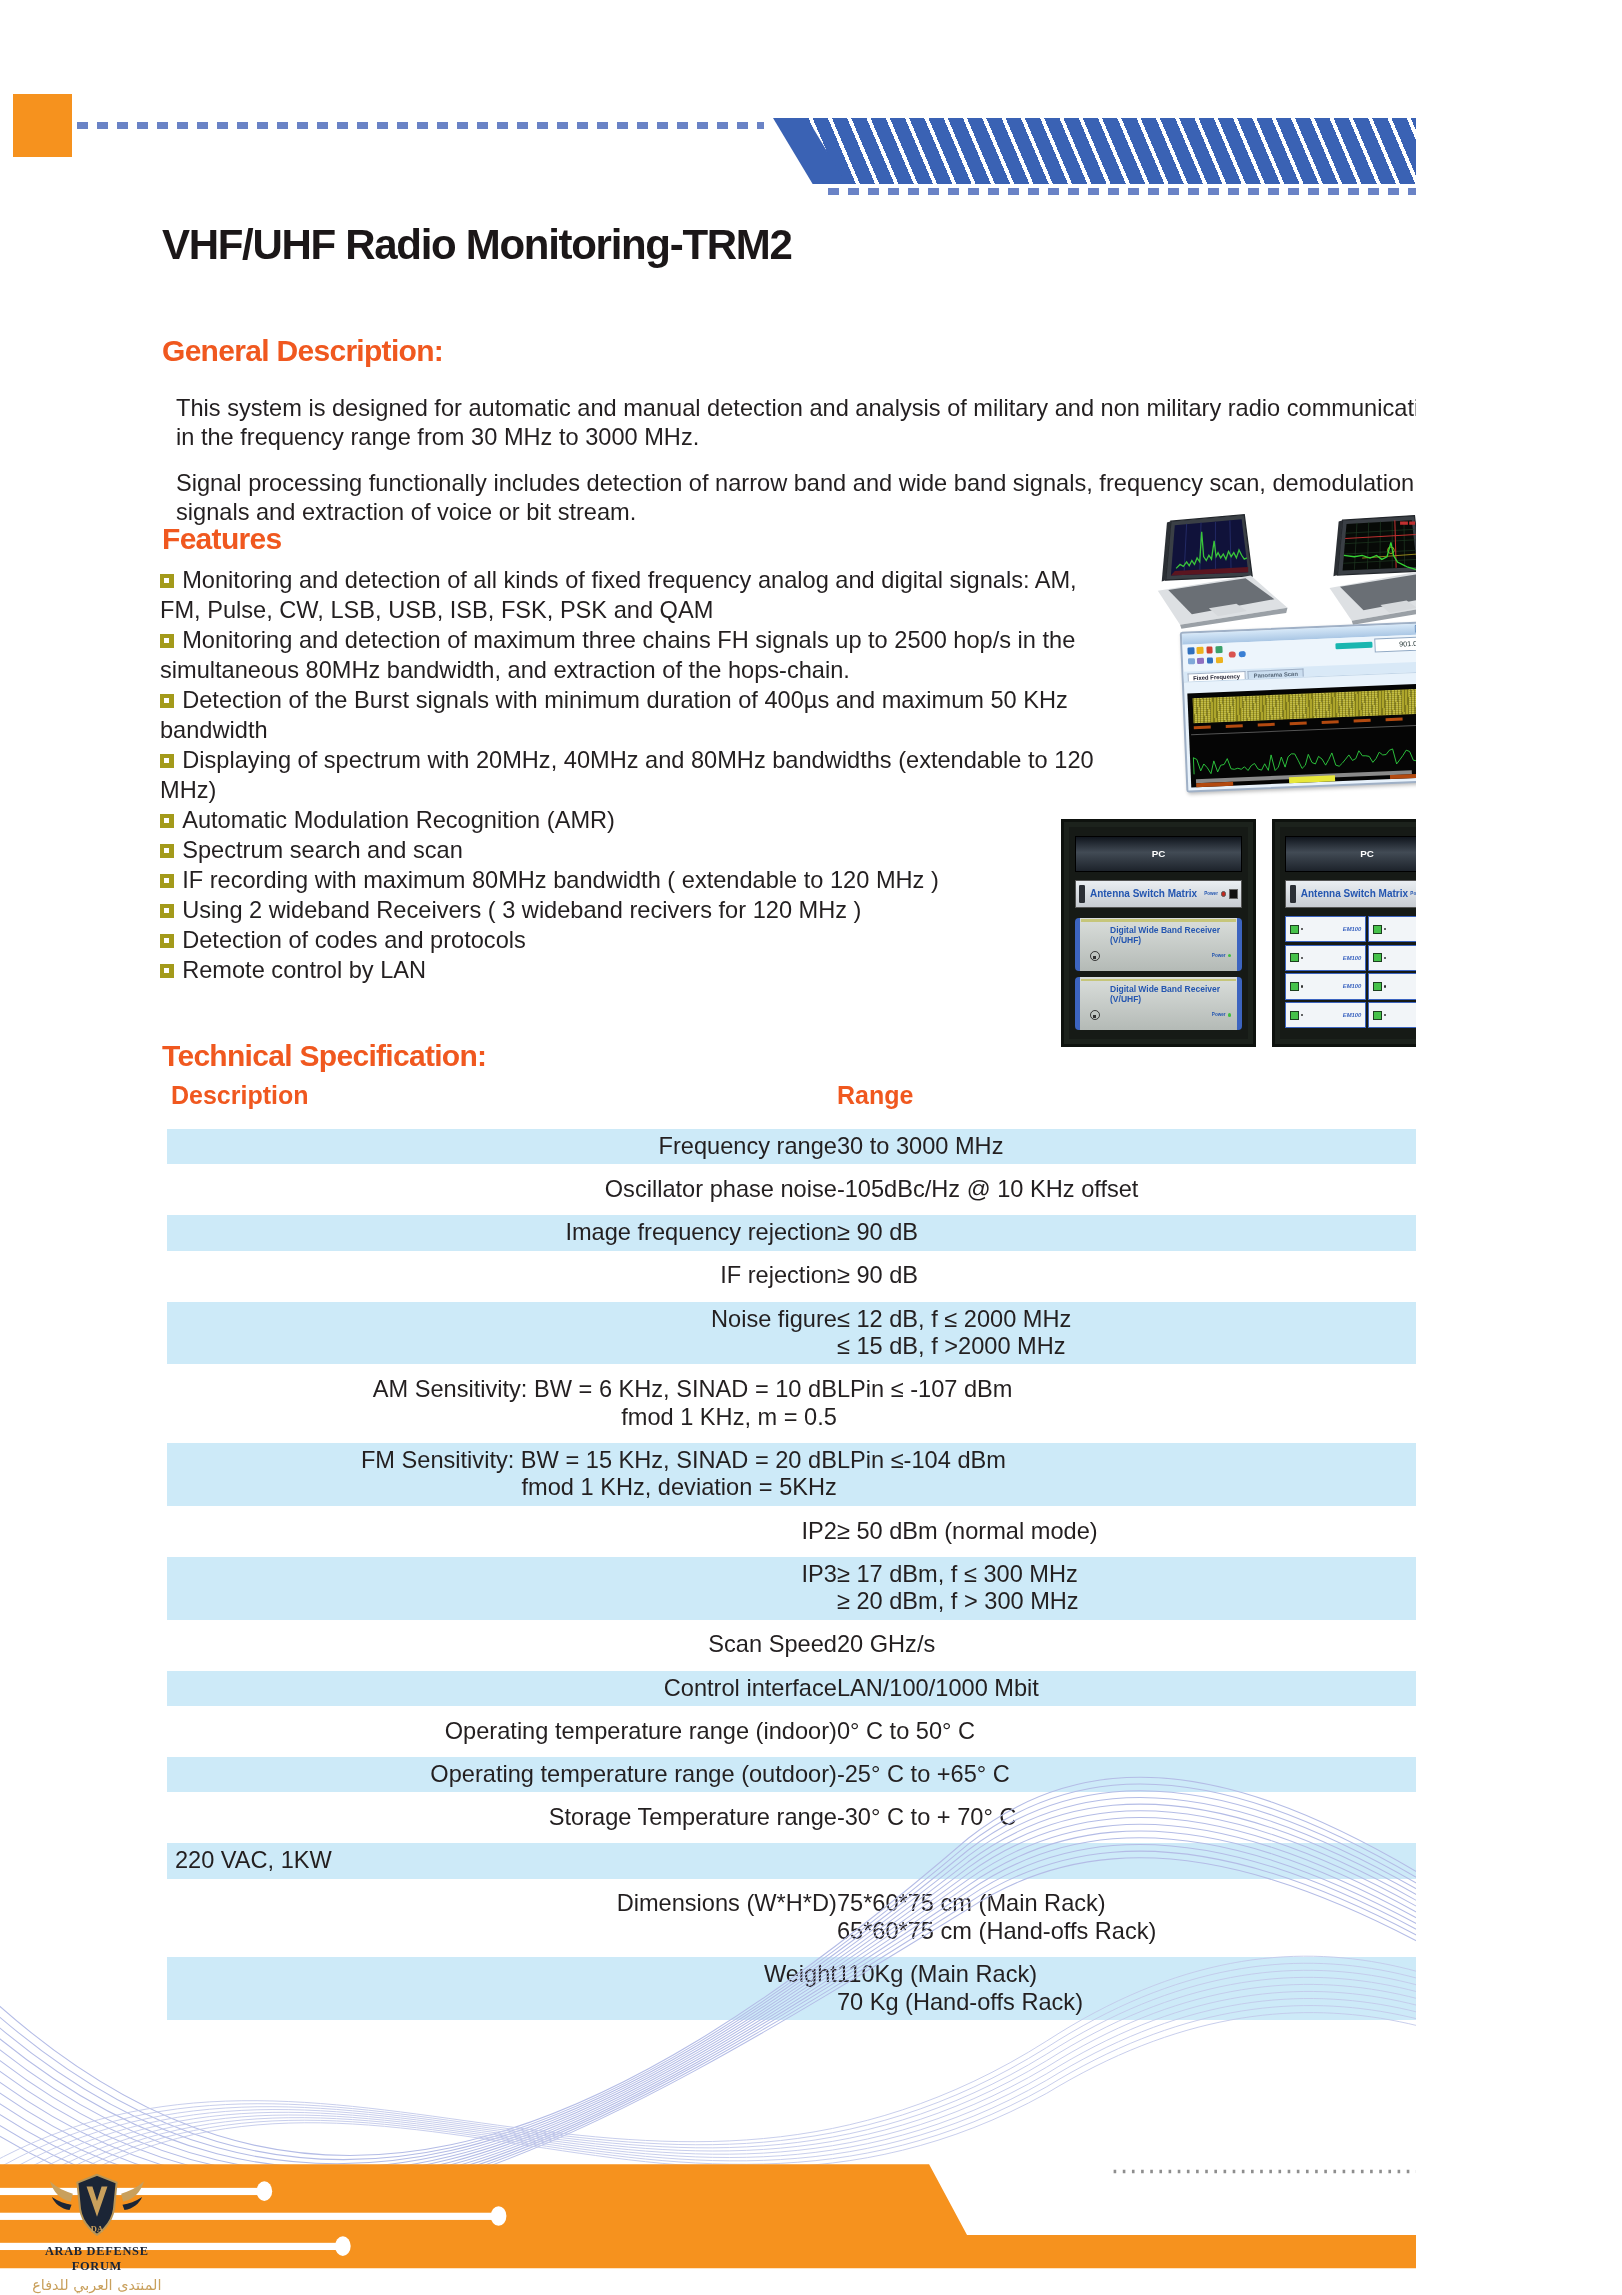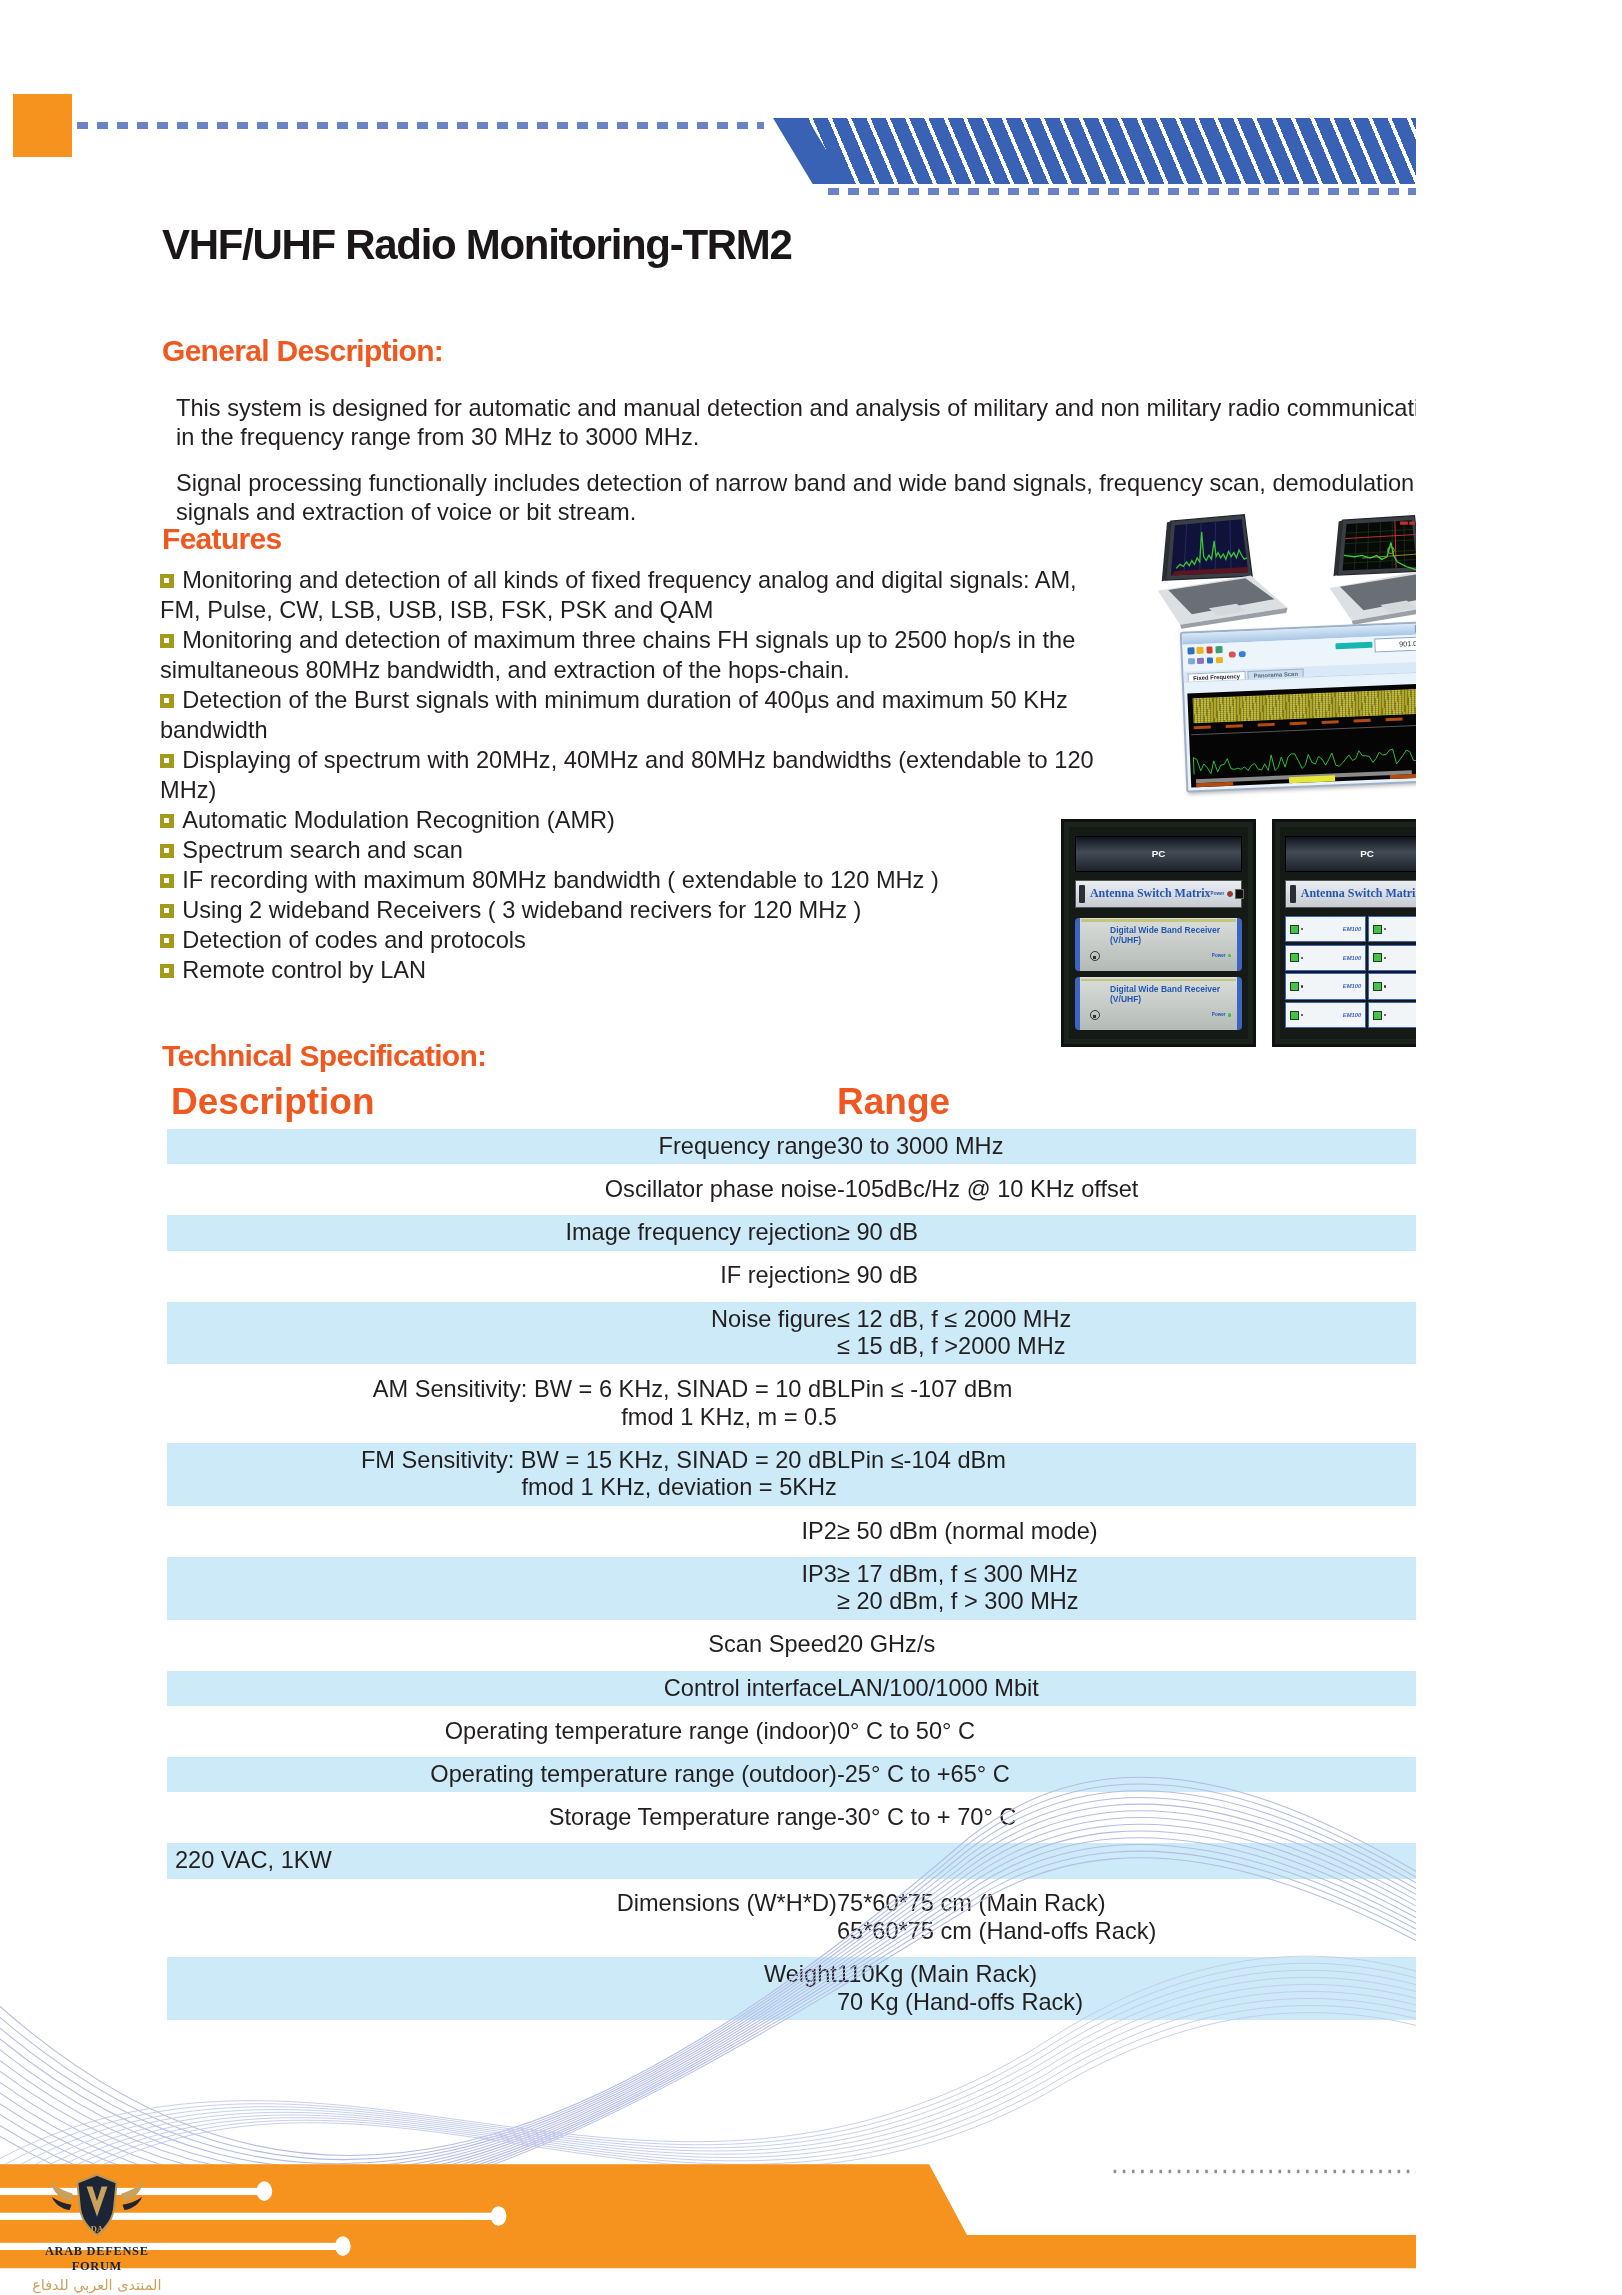--- a/index.html
+++ b/index.html
@@ -42,21 +42,21 @@
   .body-copy{position:absolute;left:160px;top:378px;width:1315px;font-size:23.6px;line-height:29.4px;color:var(--ink);}
   .para{margin:16px;}
 
   .feature-list{position:absolute;left:160px;top:565px;width:962px;font-size:23.6px;line-height:30px;list-style:none;margin:0;padding:0;}
   .feature-item{margin:0;}
   .bullet{display:inline-block;width:13.7px;height:13.7px;background:var(--bullet-olive);vertical-align:baseline;
           position:relative;margin-right:8.5px;}
   .bullet i{position:absolute;left:3.9px;top:3.9px;width:5.2px;height:5.2px;background:#ffffff;}
 
   
-  .col-headers{position:absolute;left:171px;top:1081px;width:1289px;font-size:37px;font-weight:bold;color:var(--accent-heading);}
+  .col-headers{position:absolute;left:171px;top:1081px;width:1289px;font-size:25px;font-weight:bold;color:var(--accent-heading);}
   .col-range{position:absolute;left:666px;top:0;}
   .spec-table{position:absolute;left:167px;top:1129px;width:1292px;font-size:23.6px;line-height:27.5px;z-index:0;}
   .spec-row{display:flex;padding:3.9px 0 3.9px 7.9px;margin-bottom:7.9px;}
   .spec-row.alt{background:var(--row-blue);}
   .cell-desc{width:662px;flex:none;text-align:right;}
   .cell-range{flex:1;}
 
   
   .img-abs{position:absolute;z-index:2;}
   .software-window{position:absolute;left:1183px;top:626px;width:267px;height:157px;z-index:2;
@@ -90,21 +90,21 @@
         padding:5.2px;z-index:2;}
   .rack-left{left:1061px;width:195px;}
   .rack-right{left:1272px;width:190px;}
   .rack-inner{position:relative;width:100%;height:100%;background:#161A16;}
   .unit{position:absolute;left:3%;width:94%;box-sizing:border-box;}
   .u-pc{top:4%;height:17%;background:linear-gradient(#10151d,#424b55 45%,#1d232b);border:0.7px solid #000;
         color:#fff;font-weight:bold;font-size:9.8px;display:flex;align-items:center;justify-content:center;}
   .u-asm{top:25%;height:13%;background:linear-gradient(#EAEEF2,#C7CCD2);border:0.7px solid #555;
          display:flex;align-items:center;}
   .asm-handle{width:5.9px;height:70%;background:#2B2F35;border-radius:1.3px;margin:0 5.2px 0 3.3px;flex:none;}
-  .asm-label{color:#2456B0;font-weight:bold;font-size:12px;white-space:nowrap;font-family:Liberation Serif, serif;}
+  .asm-label{color:#2456B0;font-weight:bold;font-size:10px;white-space:nowrap;}
   .asm-power{margin-left:auto;display:flex;align-items:center;gap:2.6px;padding-right:3.9px;}
   .asm-power .plabel{font-size:4.6px;color:#2456B0;font-weight:bold;}
   .led-red{width:3.9px;height:3.9px;border-radius:50%;background:#C2271D;border:0.7px solid #555;}
   .switch{width:6.5px;height:8.5px;background:#111;border:0.7px solid #666;}
   .u-dwbr{background:linear-gradient(#DADEDB,#B4BAB6);border-left:5.9px solid #3C64C0;border-right:5.9px solid #3C64C0;
           border-radius:3.9px;padding:3.9px 3.9px 0 6.5px;}
   .dwbr-1{top:43%;height:25%;}
   .dwbr-2{top:71%;height:25%;}
   .dwbr-strip{height:2.6px;background:#C6C67A;margin:-2.6px -2.6px 3.9px -5.2px;}
   .dwbr-label{color:#2456B0;font-weight:bold;font-size:8.5px;line-height:9.8px;padding-left:24px;}

